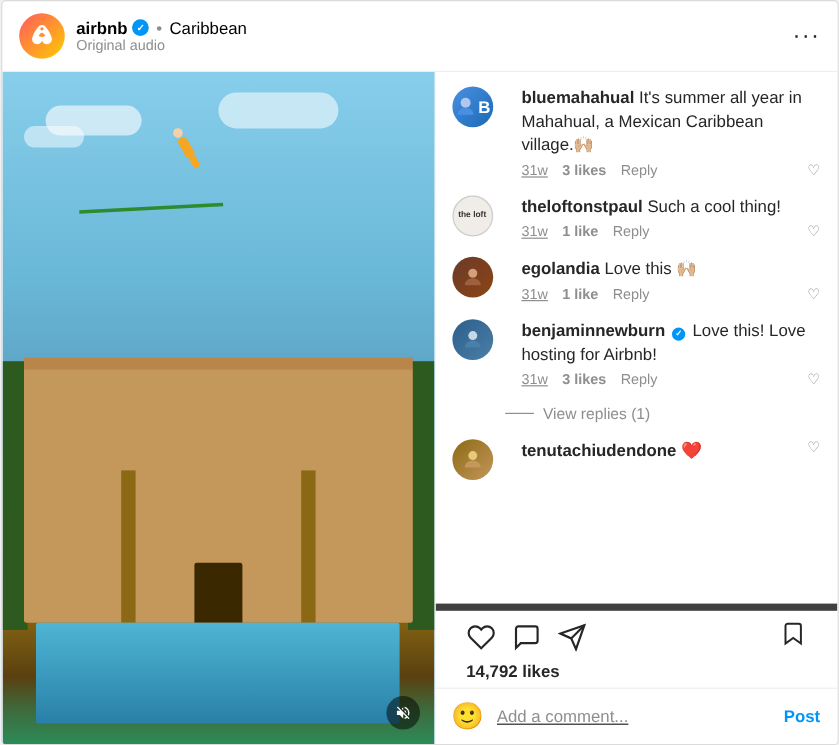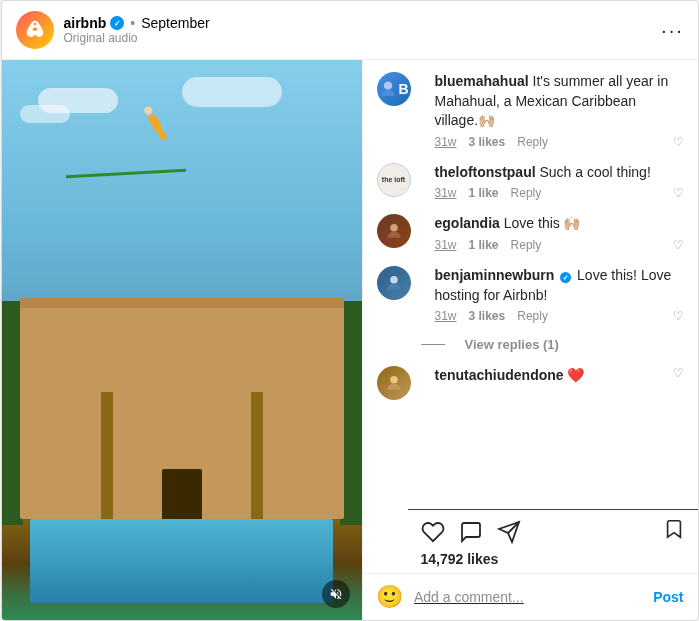--- a/index.html
+++ b/index.html
@@ -308,37 +308,36 @@
     }
     .comment-heart {
       margin-left: auto;
       color: #8e8e8e;
       font-size: 12px;
       cursor: pointer;
     }
     .view-replies {
       display: flex;
       align-items: center;
-      gap: 20px;
+      gap: 8px;
       margin-left: 44px;
       margin-bottom: 14px;
       font-size: 13px;
       color: #8e8e8e;
-      font-weight: 700;
+      font-weight: 400;
       cursor: pointer;
     }
     .view-replies-line {
       width: 24px;
       height: 1px;
       background: #8e8e8e;
     }
     .post-actions {
-      padding: 8px 13px 4px;
-      border-top: 1px solid #404040;
-      margin-left: 45px;
+      padding: 8px 26px 4px;
+      border-top: 6px solid #404040;
     }
     .action-icons {
       display: flex;
       align-items: center;
       gap: 14px;
       margin-bottom: 6px;
     }
     .action-icon {
       cursor: pointer;
       color: #262626;
@@ -419,21 +418,21 @@
 
       <svg viewBox="0 0 24 24" fill="white" xmlns="http://www.w3.org/2000/svg">
         <path d="M12 2C9.5 2 8 4.5 8 4.5S3 11 3 15c0 2.5 2 4.5 4.5 4.5 1.5 0 2.8-.7 3.7-1.8.1-.1.8-1.2.8-1.2s.7 1.1.8 1.2c.9 1.1 2.2 1.8 3.7 1.8C19 19.5 21 17.5 21 15c0-4-5-10.5-5-10.5S14.5 2 12 2zm0 2c.8 0 1.5.7 1.5 1.5S12.8 7 12 7s-1.5-.7-1.5-1.5S11.2 4 12 4zm0 5c1.1 0 2.3 1.5 3 3-1 .5-2 .8-3 .8s-2-.3-3-.8c.7-1.5 1.9-3 3-3z"></path>
       </svg>
     </div>
     <div class="header-info">
       <div class="header-top">
         <span class="comment-username">airbnb</span>
         <span class="verified-icon">✓</span>
         <span style="color:#8e8e8e; font-weight:400; margin: 0 2px;">•</span>
-        <span class="following-label">September</span>
+        <span class="following-label">Caribbean</span>
       </div>
       <div class="header-subtitle">Original audio</div>
     </div>
     <div class="more-icon">···</div>
   </div>
 
   <div class="post-body">
 
     <div class="post-image">
       <div class="post-image-content">

